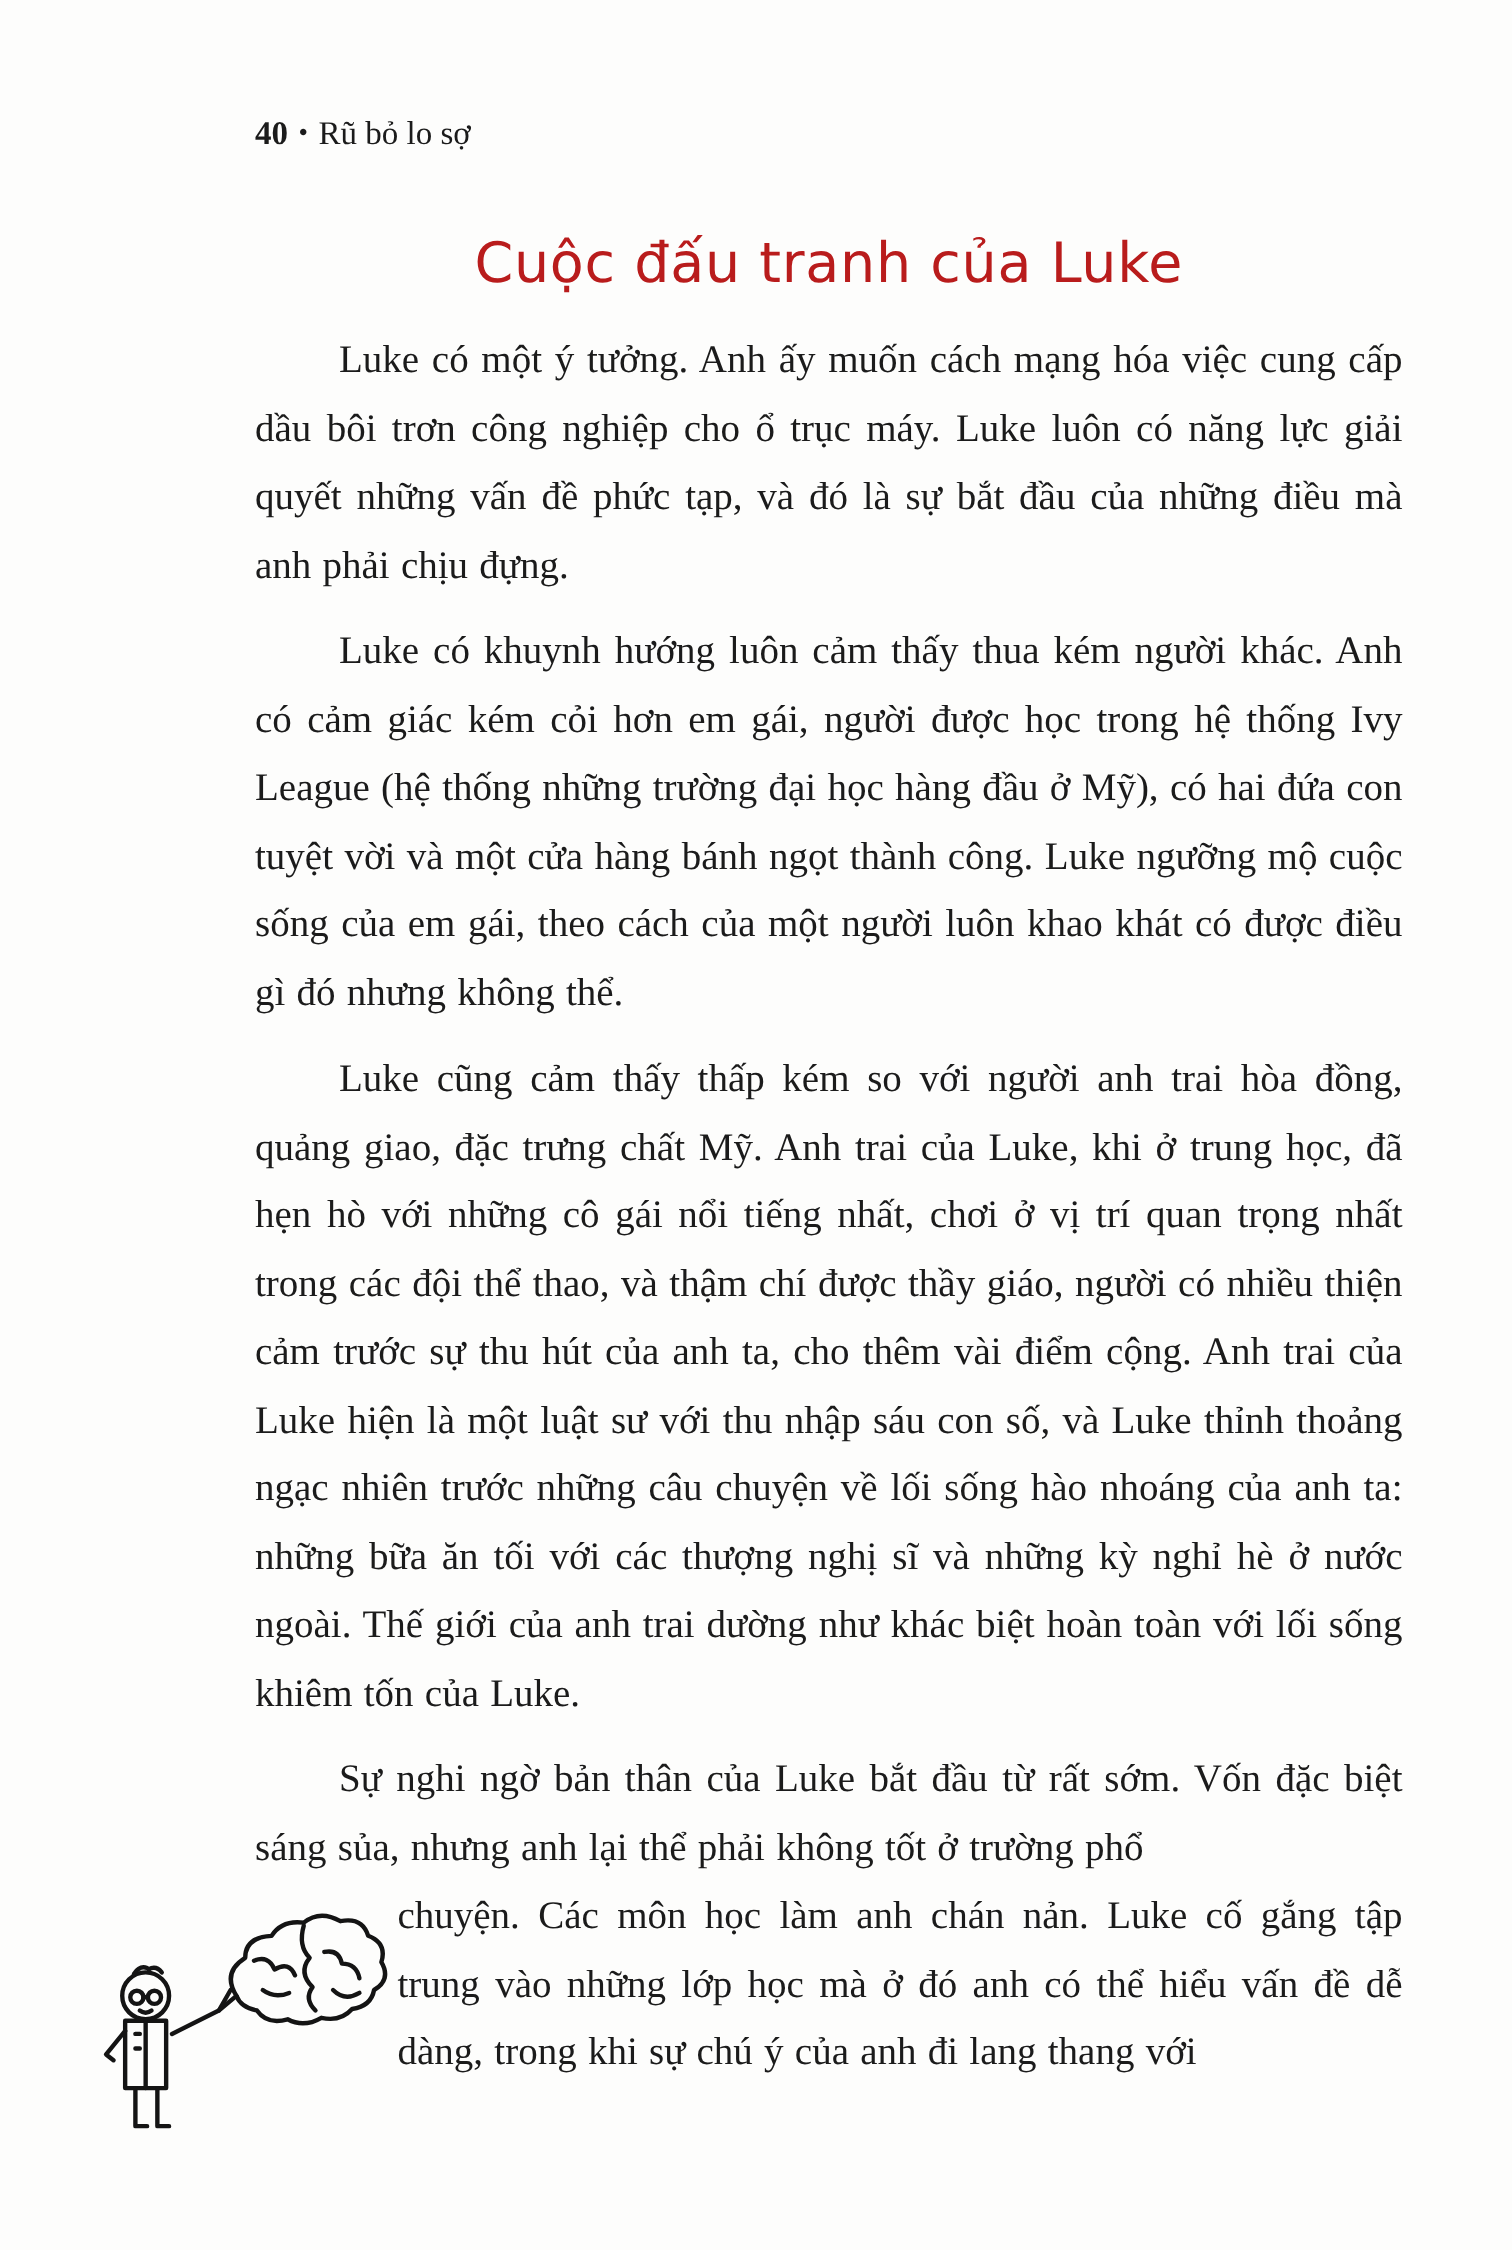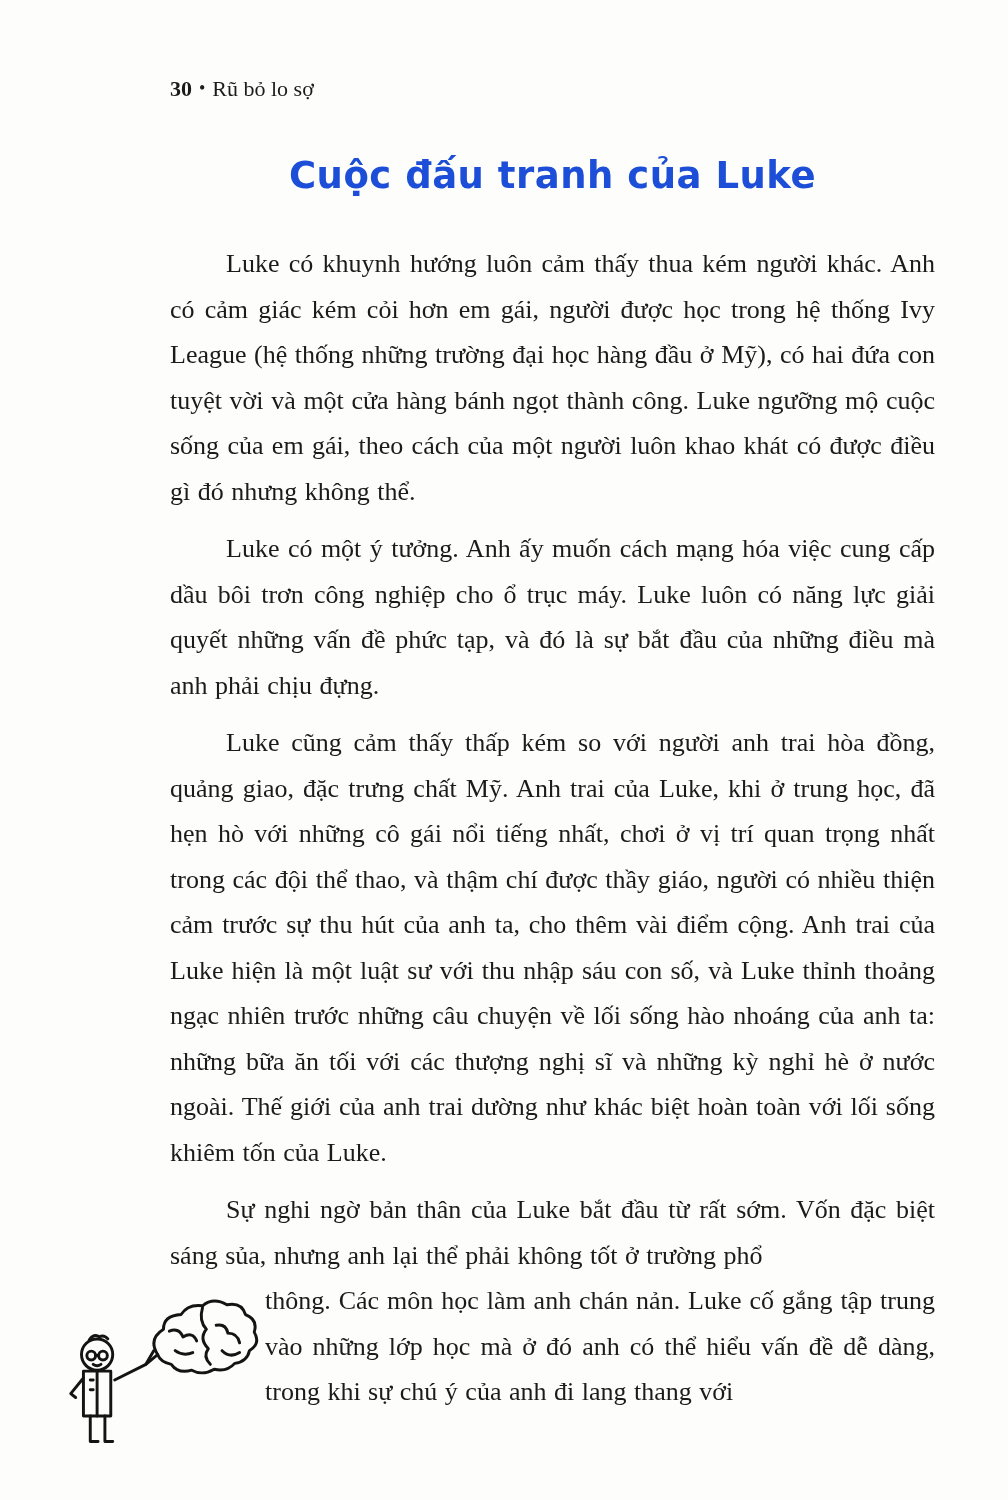--- a/index.html
+++ b/index.html
@@ -18,27 +18,27 @@
   }
   .running-head {
     font-size: 22px;
     margin-bottom: 36px;
   }
   .running-head .pagenum { font-weight: bold; font-style: normal; }
   .running-head .sep { margin: 0 7px; font-style: normal; font-size: 18px; position: relative; top: -2px; }
   .running-head .booktitle { }
   h1.chapter-title {
     font-family: "DejaVu Sans", sans-serif;
-    font-weight: 700;
+    font-weight: 400;
     font-size: 37px;
     letter-spacing: 0.5px;
     text-align: center;
     margin-top: 52px;
-    margin-bottom: 44px;
-    color: #1d4ed8;
+    margin-bottom: 20px;
+    color: #b91c1c;
   }
   p.para {
     font-size: 26px;
     line-height: 45.5px;
     text-align: justify;
     text-indent: 56px;
     margin-bottom: 12px;
     word-spacing: 1px;
   }
   .wrap-row {
@@ -54,27 +54,27 @@
   .illo svg { display: block; width: 100%; height: auto; }
   p.para.part1 { margin-bottom: 0; }
   p.para.part2 { text-indent: 0; flex: 1 1 auto; margin-left: 0; }
 </style>
 </head>
 <body>
 
 <div class="page">
 
   <div class="running-head">
-    <span class="pagenum">30</span><span class="sep">•</span><span class="booktitle">Rũ bỏ lo sợ</span>
+    <span class="pagenum">40</span><span class="sep">•</span><span class="booktitle">Rũ bỏ lo sợ</span>
   </div>
 
   <h1 class="chapter-title">Cuộc đấu tranh của Luke</h1>
 
+  <p class="para">Luke có một ý tưởng. Anh ấy muốn cách mạng hóa việc cung cấp dầu bôi trơn công nghiệp cho ổ trục máy. Luke luôn có năng lực giải quyết những vấn đề phức tạp, và đó là sự bắt đầu của những điều mà anh phải chịu đựng.</p>
   <p class="para">Luke có khuynh hướng luôn cảm thấy thua kém người khác. Anh có cảm giác kém cỏi hơn em gái, người được học trong hệ thống Ivy League (hệ thống những trường đại học hàng đầu ở Mỹ), có hai đứa con tuyệt vời và một cửa hàng bánh ngọt thành công. Luke ngưỡng mộ cuộc sống của em gái, theo cách của một người luôn khao khát có được điều gì đó nhưng không thể.</p>
-  <p class="para">Luke có một ý tưởng. Anh ấy muốn cách mạng hóa việc cung cấp dầu bôi trơn công nghiệp cho ổ trục máy. Luke luôn có năng lực giải quyết những vấn đề phức tạp, và đó là sự bắt đầu của những điều mà anh phải chịu đựng.</p>
   <p class="para">Luke cũng cảm thấy thấp kém so với người anh trai hòa đồng, quảng giao, đặc trưng chất Mỹ. Anh trai của Luke, khi ở trung học, đã hẹn hò với những cô gái nổi tiếng nhất, chơi ở vị trí quan trọng nhất trong các đội thể thao, và thậm chí được thầy giáo, người có nhiều thiện cảm trước sự thu hút của anh ta, cho thêm vài điểm cộng. Anh trai của Luke hiện là một luật sư với thu nhập sáu con số, và Luke thỉnh thoảng ngạc nhiên trước những câu chuyện về lối sống hào nhoáng của anh ta: những bữa ăn tối với các thượng nghị sĩ và những kỳ nghỉ hè ở nước ngoài. Thế giới của anh trai dường như khác biệt hoàn toàn với lối sống khiêm tốn của Luke.</p>
   <p class="para part1">Sự nghi ngờ bản thân của Luke bắt đầu từ rất sớm. Vốn đặc biệt sáng sủa, nhưng anh lại thể phải không tốt ở trường phổ</p>
 
   <div class="wrap-row">
     <div class="illo">
       <svg viewBox="0 0 210 170" xmlns="http://www.w3.org/2000/svg">
         <g fill="none" stroke="#141414" stroke-width="3" stroke-linecap="round" stroke-linejoin="round">
 
           <path d="M100 60 q-10 -16 6 -26 q0 -14 18 -15 q7 -11 22 -9 q11 -9 25 -1 q15 -3 19 10 q13 5 9 18 q7 12 -5 19 q-2 11 -15 13 q-8 9 -21 6 q-12 7 -23 1 q-14 4 -21 -6 q-11 -2 -14 -10 z"></path>
 
@@ -99,16 +99,16 @@
           <path d="M38 77 v46"></path>
           <path d="M31 86 l3 0 M31 96 l3 0"></path>
 
           <path d="M24 84 L11 100 l5 4"></path>
 
           <path d="M31 123 v26 l8 0"></path>
           <path d="M46 123 v26 l8 0"></path>
         </g>
       </svg>
     </div>
-    <p class="para part2">thông. Các môn học làm anh chán nản. Luke cố gắng tập trung vào những lớp học mà ở đó anh có thể hiểu vấn đề dễ dàng, trong khi sự chú ý của anh đi lang thang với</p>
+    <p class="para part2">chuyện. Các môn học làm anh chán nản. Luke cố gắng tập trung vào những lớp học mà ở đó anh có thể hiểu vấn đề dễ dàng, trong khi sự chú ý của anh đi lang thang với</p>
   </div>
 
 </div>
 
 </body></html>

